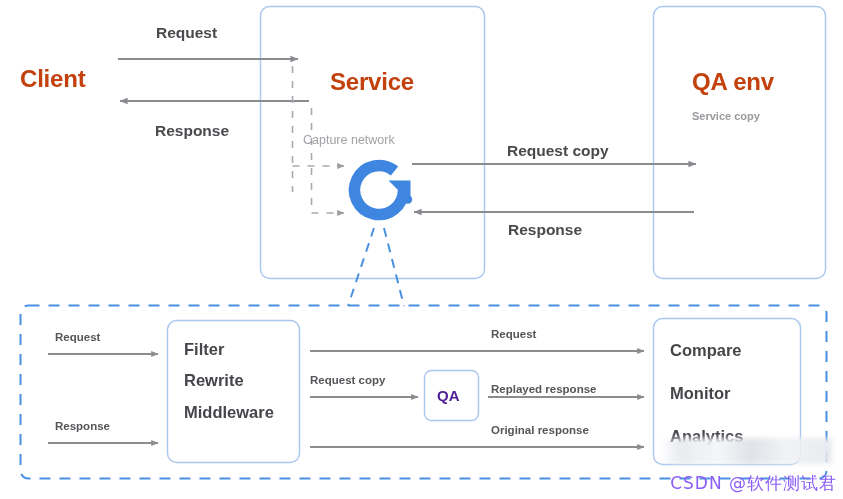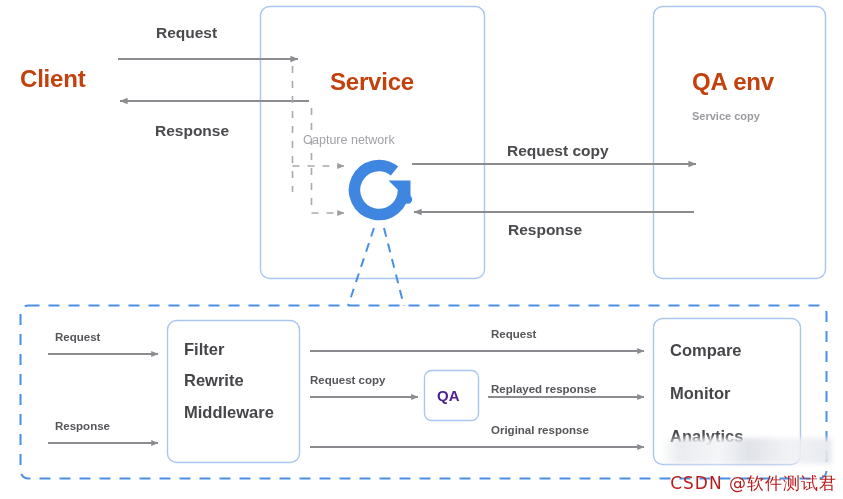--- a/index.html
+++ b/index.html
@@ -70,21 +70,21 @@
     font-size: 15px;
     font-weight: 600;
     color: #4c1d95;
   }
   
   #watermark-text {
     position: absolute;
     right: 6px;
     bottom: 4px;
     font-size: 17px;
-    color: #b91c1c;
+    color: #8b5cf6;
     letter-spacing: 1px;
     white-space: nowrap;
     font-family: "DejaVu Sans", sans-serif;
   }
   #watermark-smudge {
     position: absolute;
     left: 660px;
     top: 438px;
     width: 172px;
     height: 26px;

